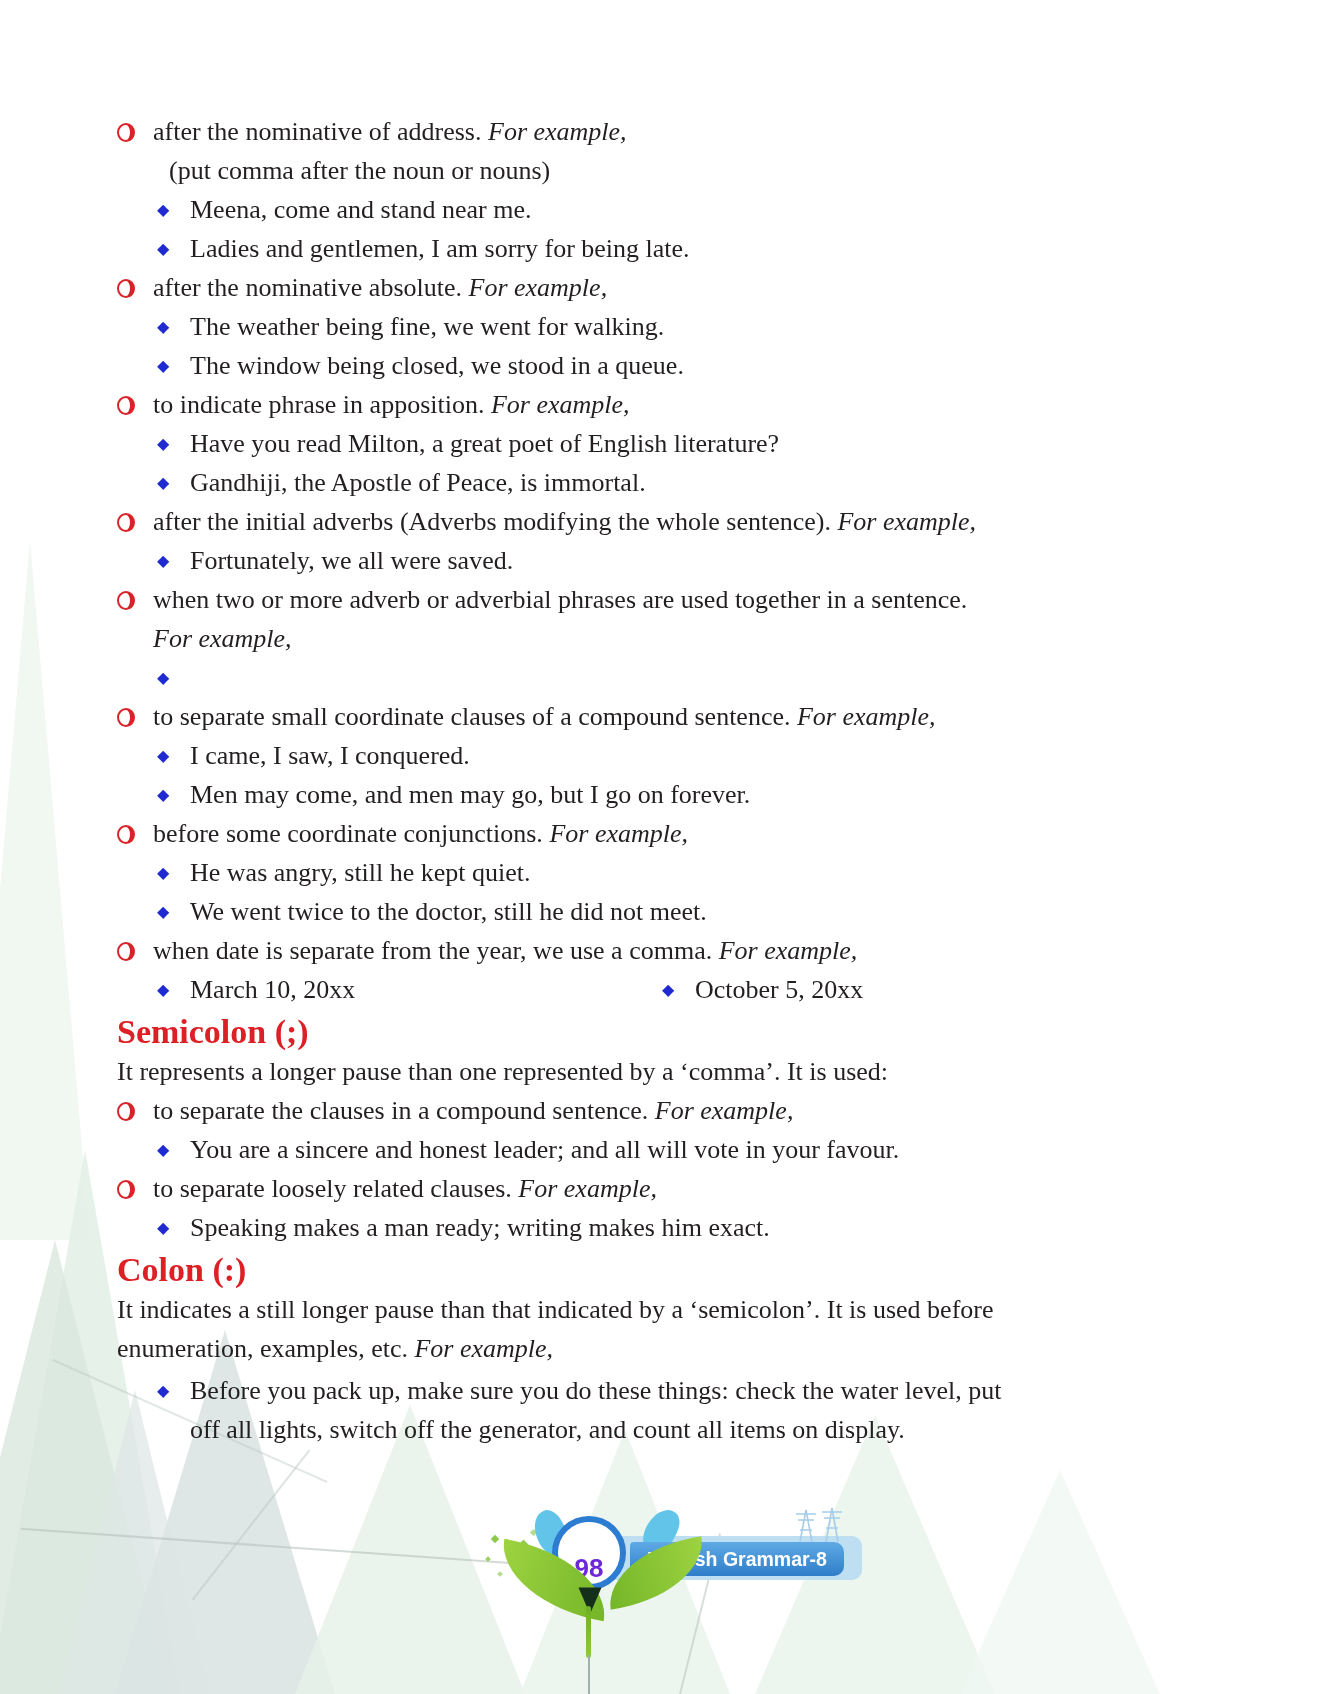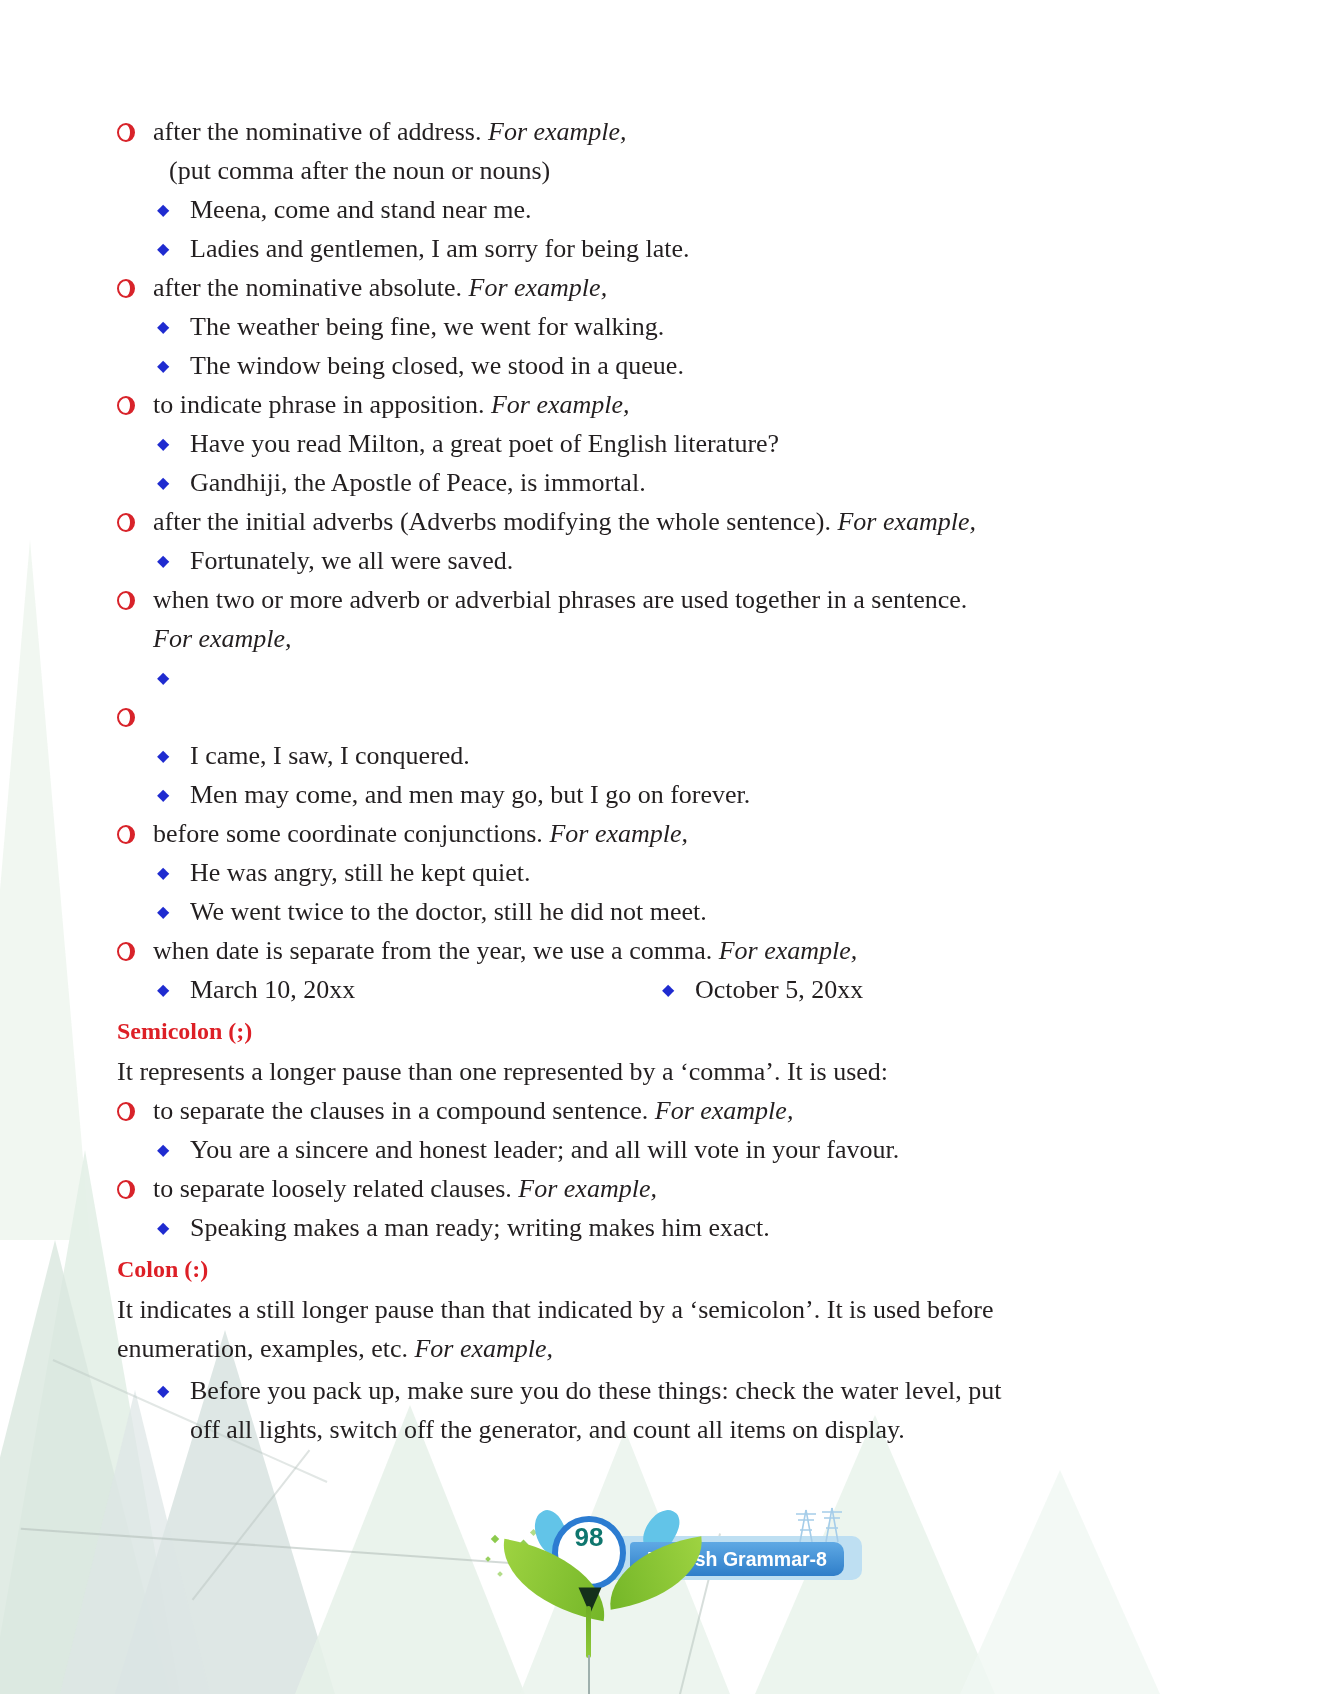--- a/index.html
+++ b/index.html
@@ -16,37 +16,37 @@
   .use{display:flex;align-items:flex-start;}
   .ob{flex:0 0 36px;position:relative;height:39px;}
   .ob::before{content:"";position:absolute;left:0;top:11px;width:11px;height:15px;
               border:2px solid #d8232a;border-right-width:5px;border-radius:50%;}
   .ex{display:flex;align-items:flex-start;margin-left:40px;}
   .di{flex:0 0 33px;color:#1f2bd0;font-size:16px;line-height:39px;
       font-family:"DejaVu Sans",sans-serif;}
   .cont{margin-left:52px;}
   .pair{display:flex;margin-left:40px;}
   .pair .half{display:flex;flex:0 0 51%;}
-  .sect{color:#dd1f26;font-weight:bold;font-size:24px;margin:3px 0 1px 0;}
+  .sect{color:#dd1f26;font-weight:bold;font-size:34px;margin:3px 0 1px 0;}
   em.fx{font-style:italic;}
   
   .footer{position:absolute;inset:0;pointer-events:none;z-index:4;}
   .speck{position:absolute;background:#7fc438;transform:rotate(45deg);}
   .petal{position:absolute;width:30px;height:46px;background:#62c4e8;
          border-radius:60% 40% 55% 45%;}
   .ribbon{position:absolute;left:606px;top:1536px;width:256px;height:44px;
           background:#bedff2;border-radius:10px;}
   .banner{position:absolute;left:630px;top:1542px;width:214px;height:34px;
           background:linear-gradient(180deg,#5fa9e4,#2f7ec9);
           border-radius:4px 10px 10px 4px;display:flex;align-items:center;justify-content:center;
           font-family:"Liberation Sans","DejaVu Sans",sans-serif;font-size:19.5px;
           font-weight:600;color:#ffffff;}
   .ring{position:absolute;left:552px;top:1516px;width:62px;height:62px;background:#ffffff;
-        border:6px solid #2c7cd1;border-radius:50%;display:flex;align-items:flex-start;justify-content:center;
-        font-family:"Liberation Sans","DejaVu Sans",sans-serif;font-size:26px;font-weight:700;color:#0f766e;}
+        border:6px solid #2c7cd1;border-radius:50%;display:flex;align-items:flex-end;justify-content:center;
+        font-family:"Liberation Sans","DejaVu Sans",sans-serif;font-size:26px;font-weight:700;color:#6d28d9;}
   .leaf{position:absolute;}
   .leaf-l{left:498px;top:1548px;width:112px;height:64px;
           background:linear-gradient(100deg,#9ed341,#74b628);
           border-radius:0 100% 0 100%;transform:rotate(10deg);}
   .leaf-r{left:606px;top:1543px;width:100px;height:60px;
           background:linear-gradient(260deg,#9ed341,#74b628);
           border-radius:100% 0 100% 0;transform:rotate(-8deg);}
   .seed{position:absolute;left:578px;top:1586px;width:24px;height:28px;background:#14301b;
         clip-path:polygon(50% 100%,2% 5%,98% 5%);}
   .stem{position:absolute;left:586px;top:1606px;width:5px;height:52px;
@@ -129,20 +129,21 @@
     <div class="ln use">
       <span class="ob"></span>
       <span class="t"><span>when two or more adverb or adverbial phrases are used together in a sentence.</span><br><em class="fx">For example,</em></span>
     </div>
     <div class="ln ex">
       <span class="di">◆</span>
     </div>
 
     <div class="ln use">
       <span class="ob"></span>
+      <span class="t"><span>to separate small coordinate clauses of a compound sentence.</span> <em class="fx">For example,</em></span>
     </div>
     <div class="ln ex">
       <span class="di">◆</span>
       <span>I came, I saw, I conquered.</span>
     </div>
     <div class="ln ex">
       <span class="di">◆</span>
       <span>Men may come, and men may go, but I go on forever.</span>
     </div>
 

